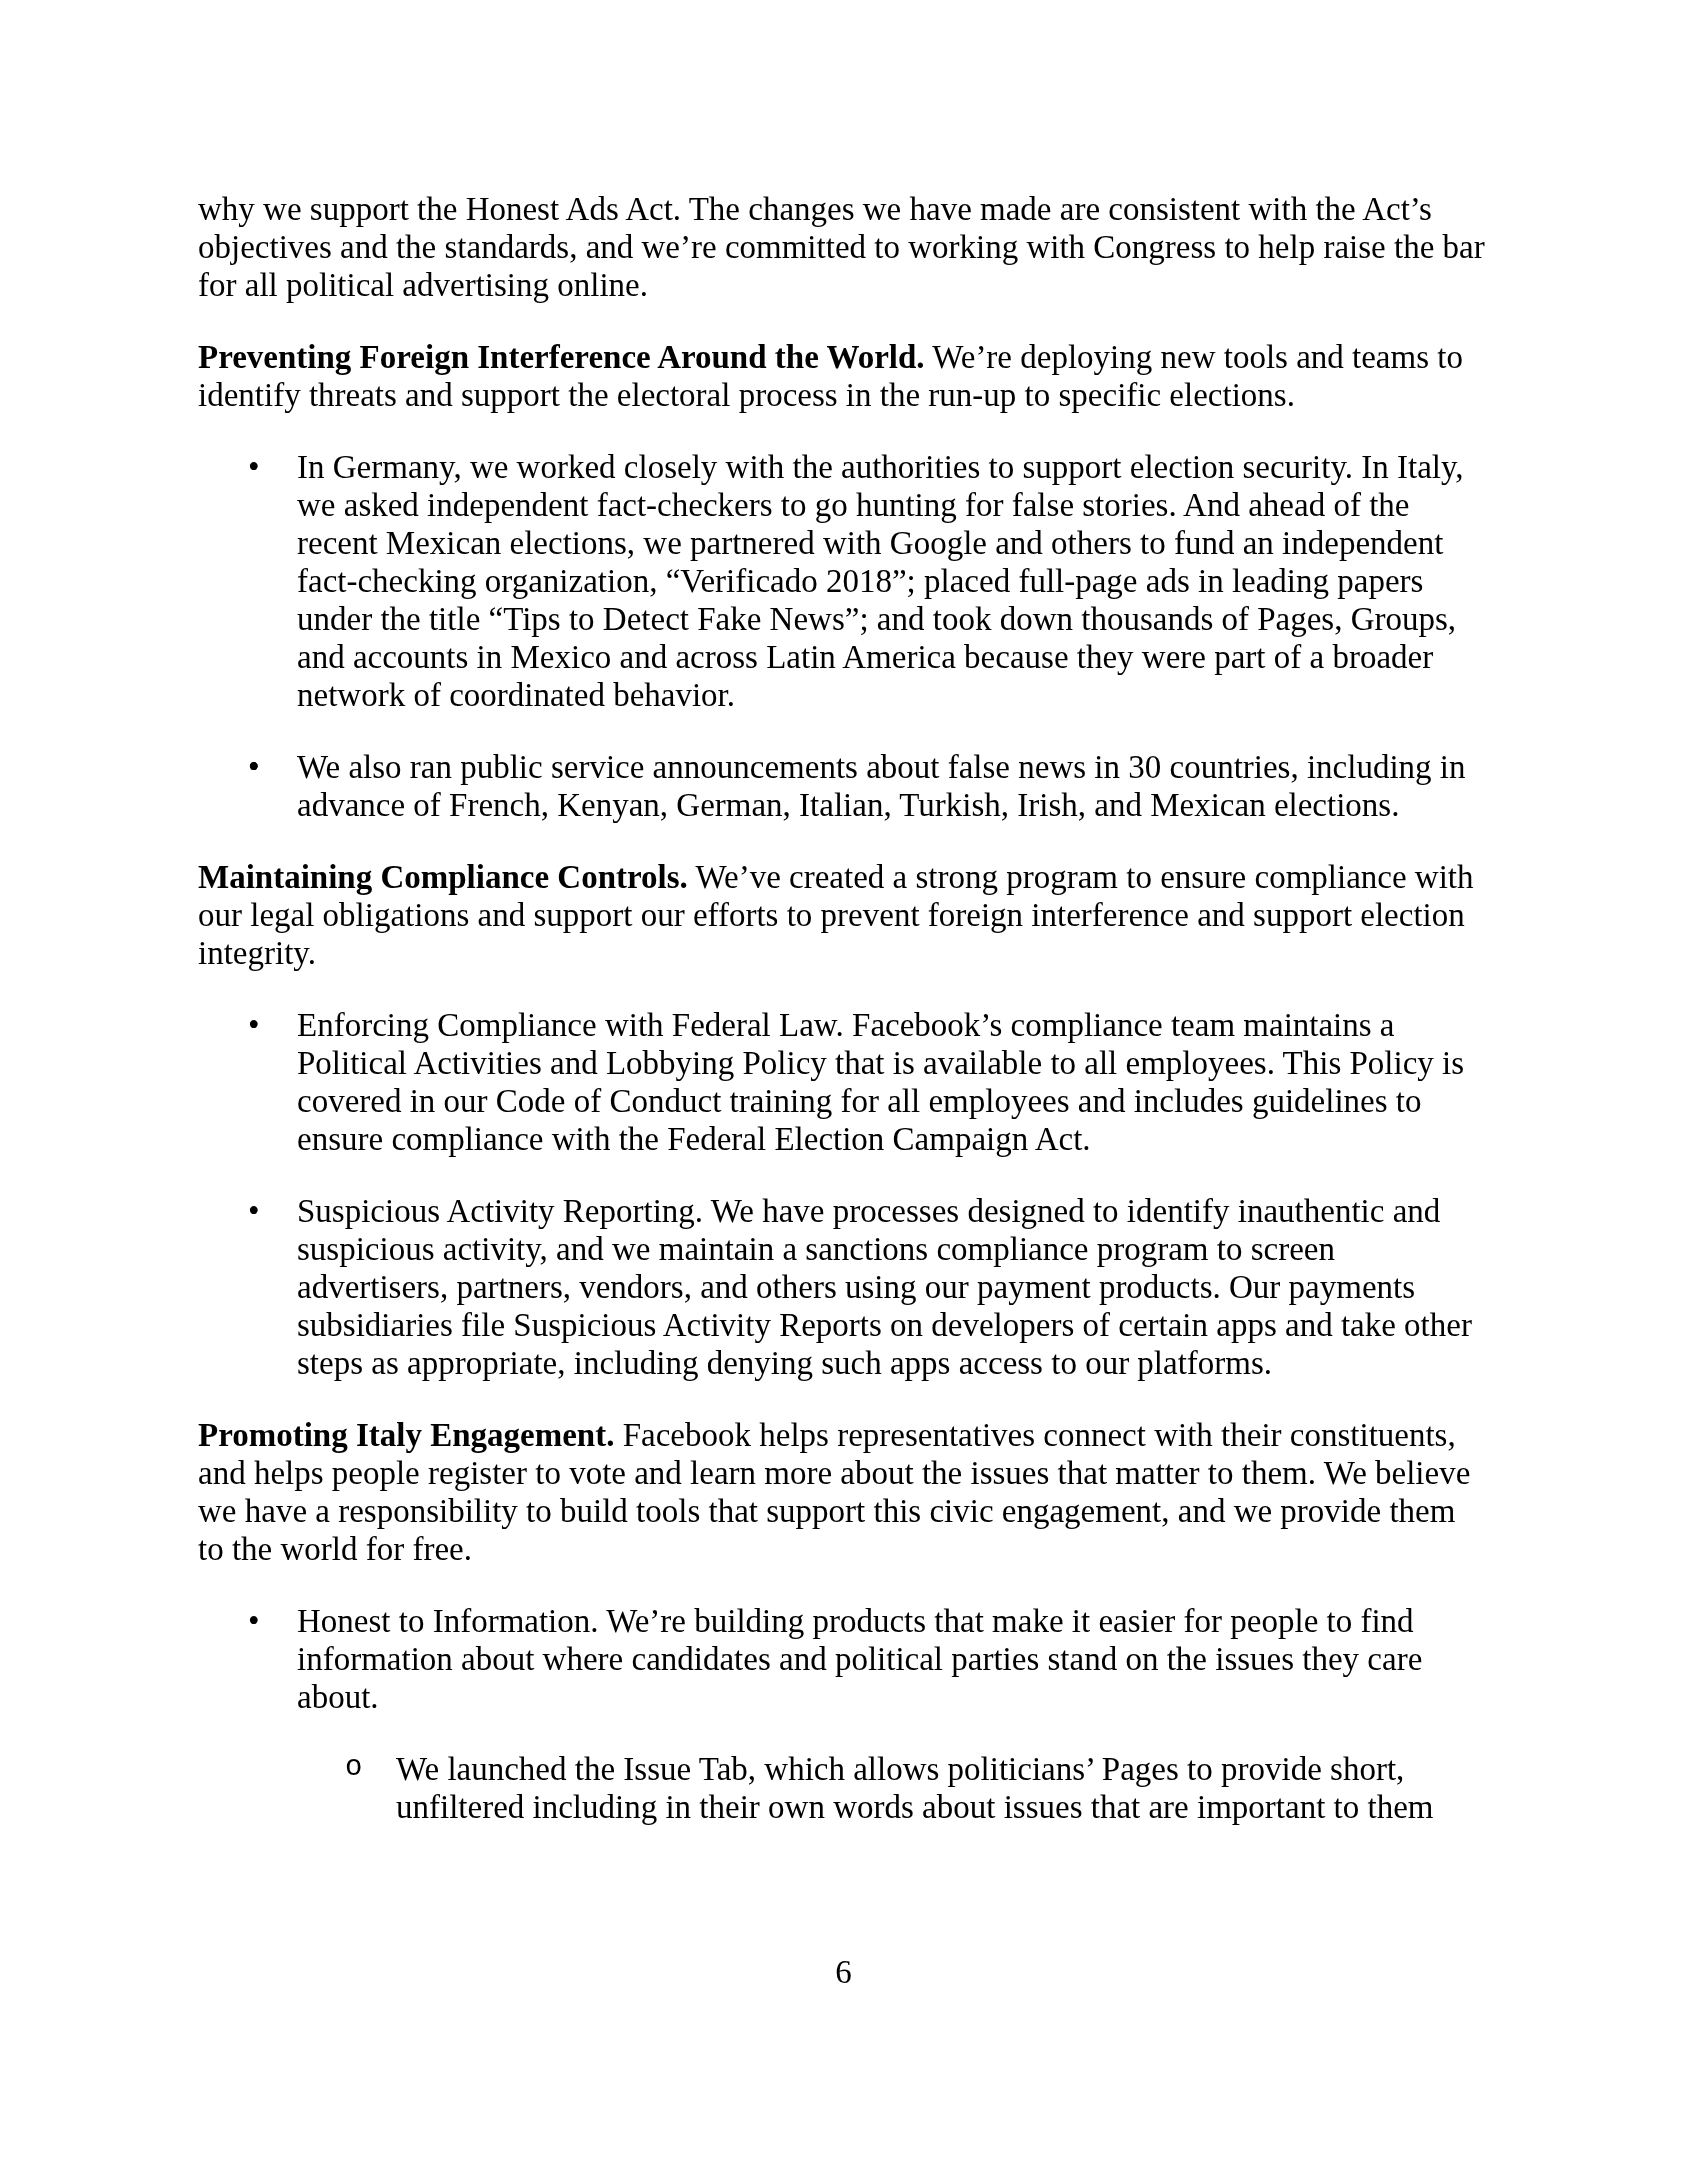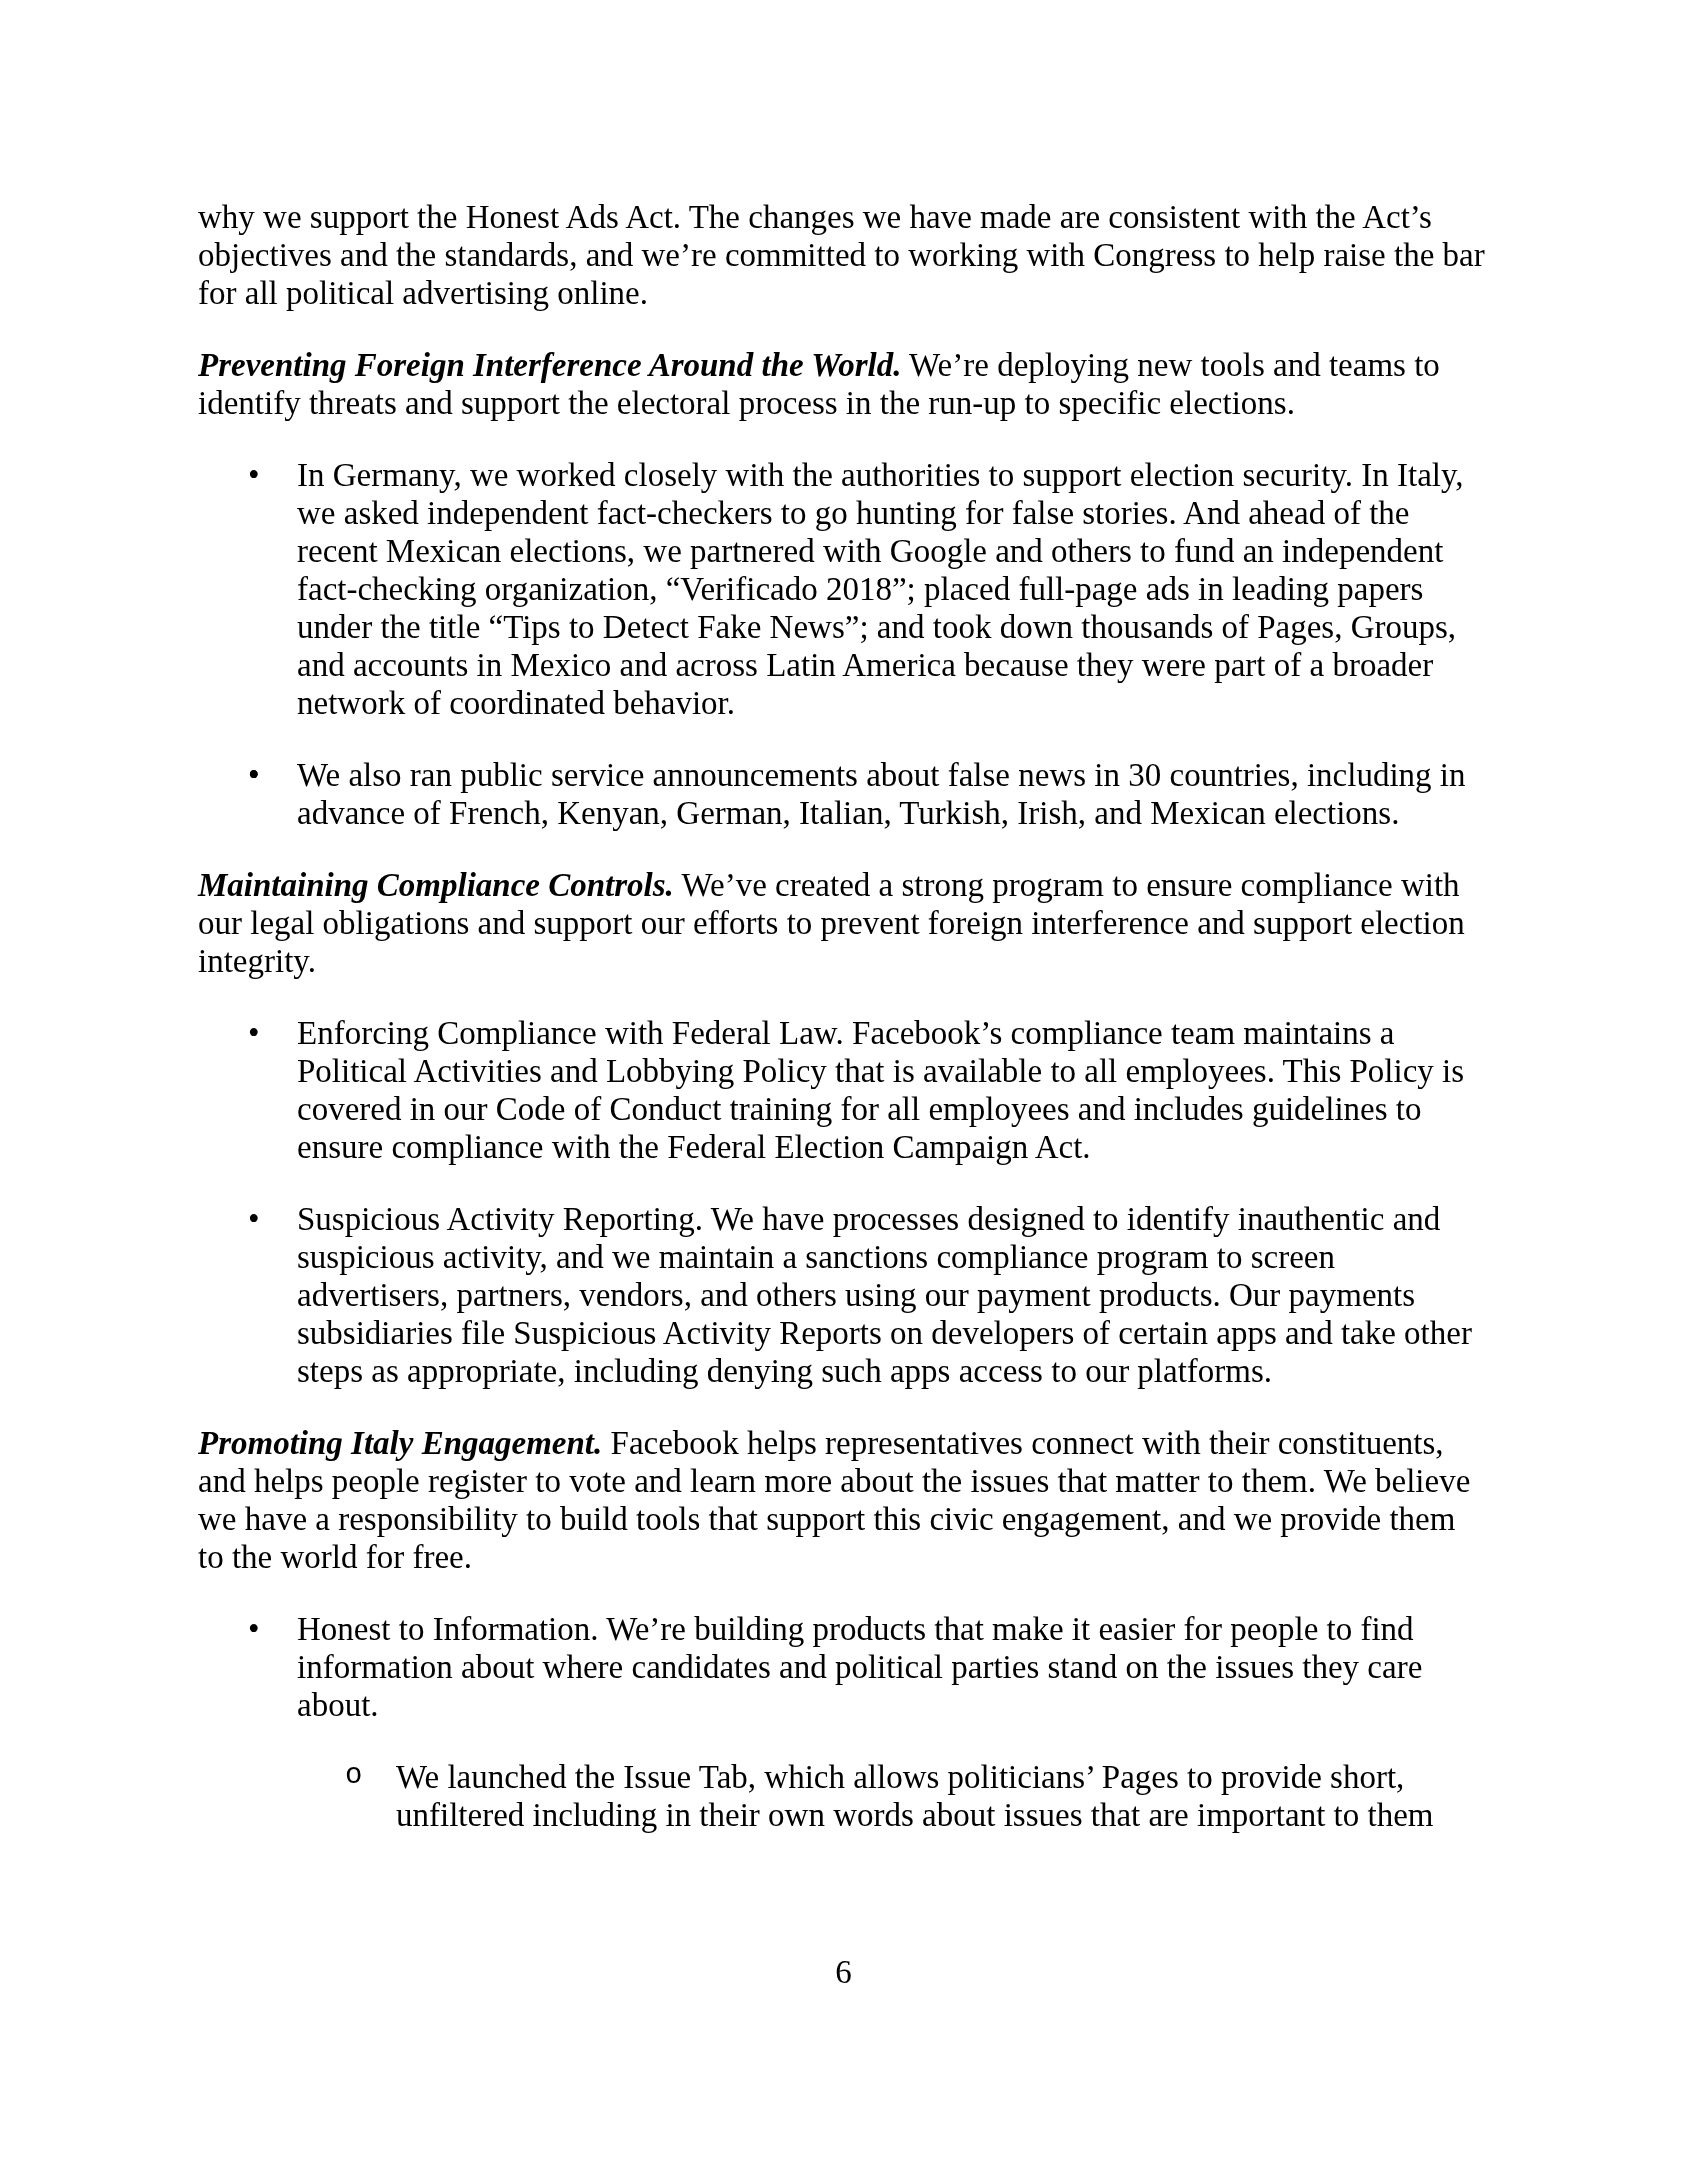--- a/index.html
+++ b/index.html
@@ -19,21 +19,21 @@
     overflow: hidden;
   }
   .content {
     position: absolute;
     left: 198px;
     top: 190px;
     width: 1290px;
     text-align: left;
   }
   .block {
-    margin: 8px 0 34px 0;
+    margin: 0 0 34px 0;
   }
   .block:last-child {
     margin-bottom: 0;
   }
   .bullet1 {
     position: relative;
     padding-left: 99px;
   }
   .bullet1 > .marker {
     position: absolute;
@@ -46,21 +46,20 @@
   }
   .bullet2 > .marker {
     position: absolute;
     left: 147px;
     top: -1.3px;
     font-family: "Liberation Mono", monospace;
     font-size: 29px;
   }
   .lead-bold {
     font-weight: bold;
-    font-style: italic;
   }
   .lead-italic {
   }
   .footer {
     position: absolute;
     top: 1953px;
     left: 0;
     width: 100%;
     text-align: center;
   }

